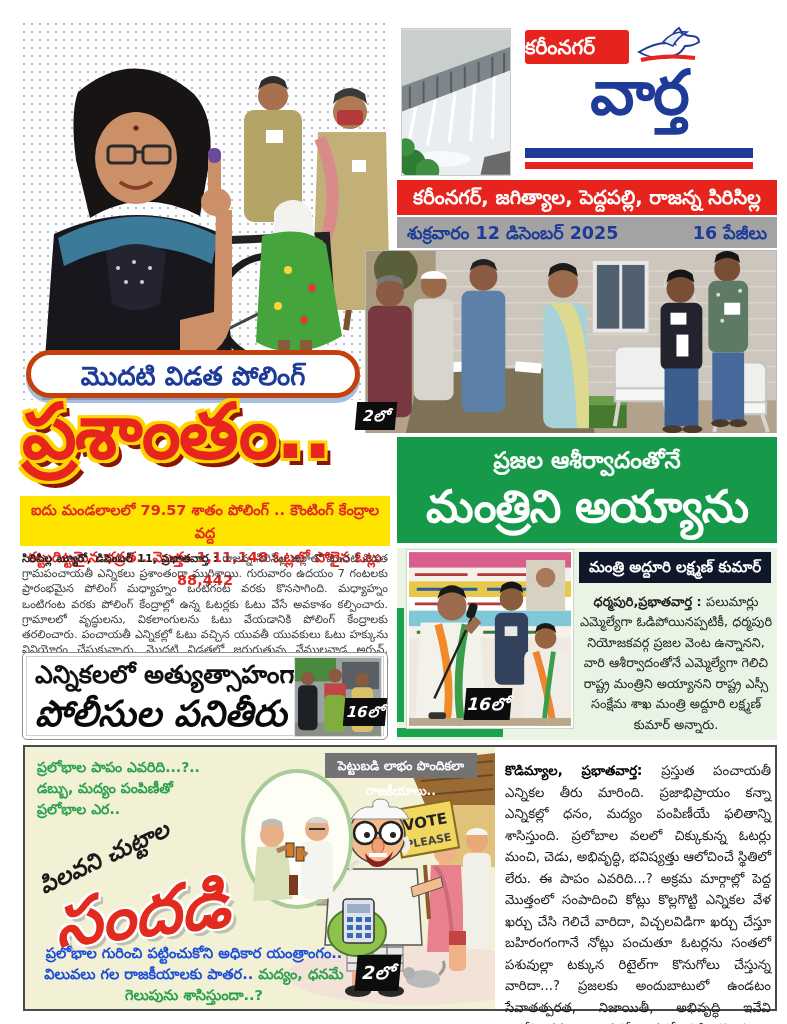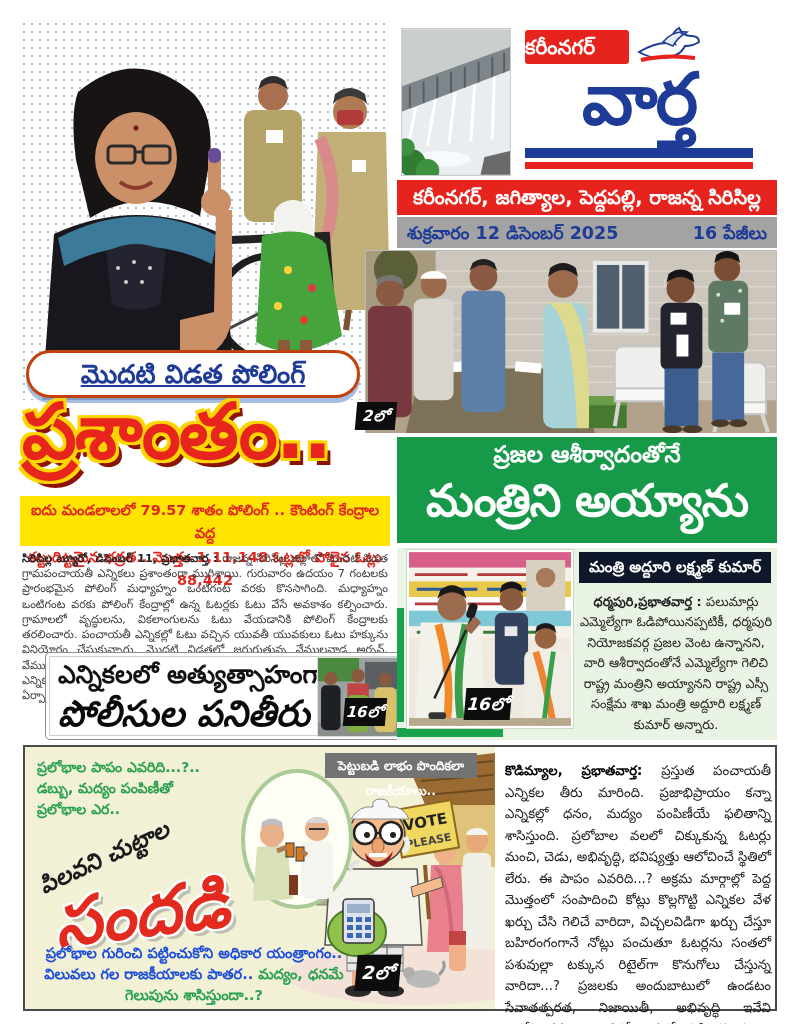--- a/index.html
+++ b/index.html
@@ -13,21 +13,21 @@
     background-size:8px 8px; }
   .collage svg { position:absolute; inset:0; }
 
   
   .masthead { position:absolute; left:397px; top:20px; width:380px; height:228px; }
   .dam { position:absolute; left:4px; top:8px; width:110px; height:148px; border:1px solid #ccc; }
   .brand-city { position:absolute; left:128px; top:10px; width:104px; height:34px; background:#e6231d;
     color:#fff; font-weight:800; font-size:20px; line-height:34px; border-radius:3px; }
   .dove { position:absolute; left:236px; top:2px; width:70px; height:46px; }
   .brand-name { position:absolute; left:126px; top:34px; width:232px; text-align:center;
-    font-size:72px; font-weight:900; color:#1d3b97; letter-spacing:-2px; line-height:1.25; }
+    font-size:62px; font-weight:900; color:#1d3b97; letter-spacing:-2px; line-height:1.25; }
   .brand-bar-blue { position:absolute; left:128px; top:128px; width:228px; height:10px; background:#1d3b97; }
   .brand-bar-red  { position:absolute; left:128px; top:142px; width:228px; height:7px; background:#e6231d; }
   .editions-strip { position:absolute; left:0; top:160px; width:380px; height:35px; background:#e6231d;
     color:#fff; font-weight:800; font-size:19.5px; text-align:center; line-height:35px; }
   .date-strip { position:absolute; left:0; top:196px; width:380px; height:32px; background:#a3a3a3;
     color:#1d3b97; font-weight:800; font-size:17.5px; line-height:32px; display:flex;
     justify-content:space-between; padding:0 10px; border-top:1px solid #fff; }
 
   
   .mid-photo { position:absolute; left:365px; top:250px; width:412px; height:183px; border:1px solid #bbb; }
@@ -35,45 +35,45 @@
   
   .badge { position:absolute; background:#0d0d0d; color:#fff; font-style:italic; font-weight:800;
     text-align:center; transform:skewX(-5deg); }
   .badge-mid { left:356px; top:402px; width:40px; height:28px; font-size:15px; line-height:28px; }
   .badge-police { left:344px; top:698px; width:42px; height:28px; font-size:15px; line-height:28px; }
   .badge-minister { left:465px; top:688px; width:46px; height:32px; font-size:17px; line-height:32px; }
   .badge-cartoon { left:356px; top:955px; width:44px; height:36px; font-size:18px; line-height:36px; }
 
   
   .kicker-pill { position:absolute; left:26px; top:350px; width:334px; height:48px; background:#fff;
-    border:3px solid #c2410c; border-radius:28px; color:#1d3b97; font-weight:800; font-size:26px;
-    text-align:center; line-height:42px; box-shadow:0 5px 0 rgba(150,180,220,.85);text-decoration:underline; }
+    border:5px solid #c2410c; border-radius:28px; color:#1d3b97; font-weight:800; font-size:26px;
+    text-align:center; line-height:42px; box-shadow:0 5px 0 rgba(150,180,220,.85); }
   .main-headline { position:absolute; left:16px; top:392px; width:376px; font-size:77px; font-weight:900;
     color:#e8251c; letter-spacing:-2px; line-height:1.05; padding-left:6px;
     text-shadow:-3px -3px 0 #ffd500, 3px -3px 0 #ffd500, -3px 3px 0 #ffd500, 3px 3px 0 #ffd500,
                 6px 7px 0 #8c1407; }
   .subhead-strip { position:absolute; left:20px; top:496px; width:370px; height:50px; background:#ffe400;
     color:#e02620; font-weight:800; font-size:14.5px; line-height:1.62; text-align:center;
     white-space:pre-line; padding-top:3px; }
   .lead-body { position:absolute; left:22px; top:551px; width:366px; font-size:11.2px; line-height:1.36;
     color:#3a3a3a; text-align:justify; }
   .lead-body b { color:#222; }
 
   
   .police-box { position:absolute; left:22px; top:652px; width:366px; height:88px; background:#fff;
     border:1.5px solid #8f8f8f; border-radius:5px;
-    box-shadow:inset 0 0 0 3px #fff, inset 0 0 0 4px #cfcfcf;margin-left:23px; }
+    box-shadow:inset 0 0 0 3px #fff, inset 0 0 0 4px #cfcfcf; }
   .police-h1 { position:absolute; left:12px; top:7px; font-size:25px; font-weight:900; color:#111; }
   .police-h2 { position:absolute; left:12px; top:40px; font-size:36px; font-weight:900; color:#0a0a0a;font-style:italic; }
   .police-photo { position:absolute; right:5px; top:4px; width:88px; height:80px; border:1px solid #ddd; }
 
   
   .green-banner { position:absolute; left:397px; top:437px; width:380px; height:106px; background:#169a49;
     color:#fff; text-align:center; }
-  .green-banner .g-kicker { font-size:23px; font-weight:700; padding-top:4px; }
+  .green-banner .g-kicker { font-size:23px; font-weight:700; padding-top:10px; }
   .green-banner .g-head { font-size:45px; font-weight:900; margin-top:1px; letter-spacing:-1px; }
   .minister-sec { position:absolute; left:397px; top:548px; width:380px; height:192px; background:#e9f4e4; }
   .min-vbar { position:absolute; left:0; top:60px; width:7px; height:114px; background:#19a34c; }
   .min-hbar { position:absolute; left:0; top:180px; width:106px; height:9px; background:#19a34c; }
   .min-photo { position:absolute; left:10px; top:2px; width:166px; height:178px; border:2px solid #fff;
     box-shadow:0 0 0 1px #c9d9c2; }
   .min-caption { position:absolute; left:182px; top:4px; width:192px; height:31px; background:#0f172a;
     color:#fff; font-weight:800; font-size:15px; text-align:center; line-height:31px; }
   .min-body { position:absolute; left:182px; top:44px; width:194px; font-size:12.8px; line-height:1.6;
     color:#222; text-align:center; }

